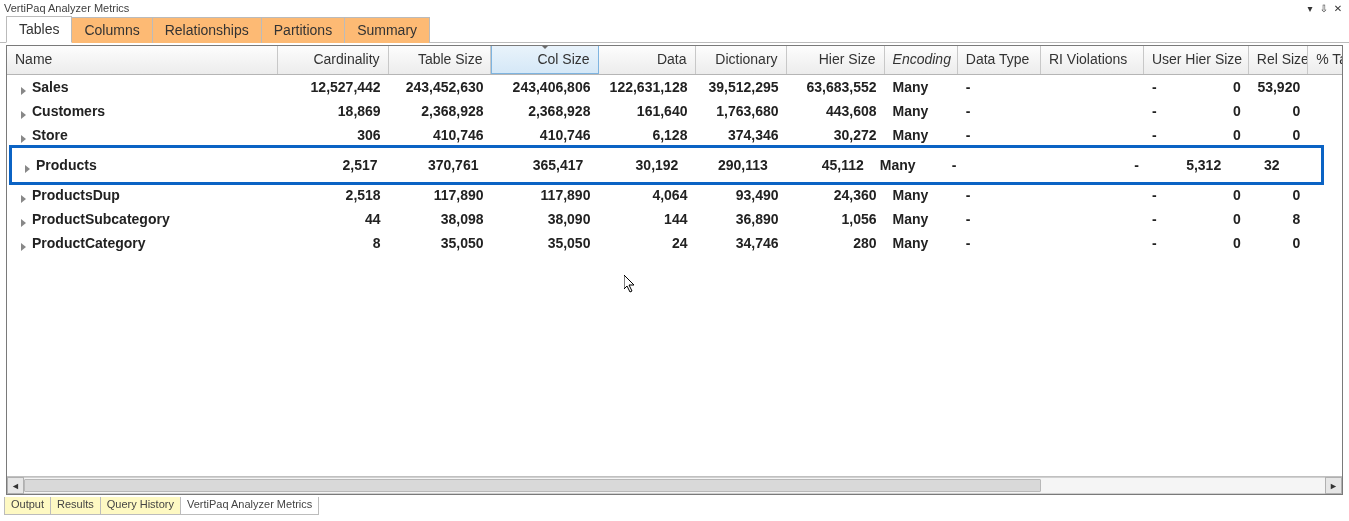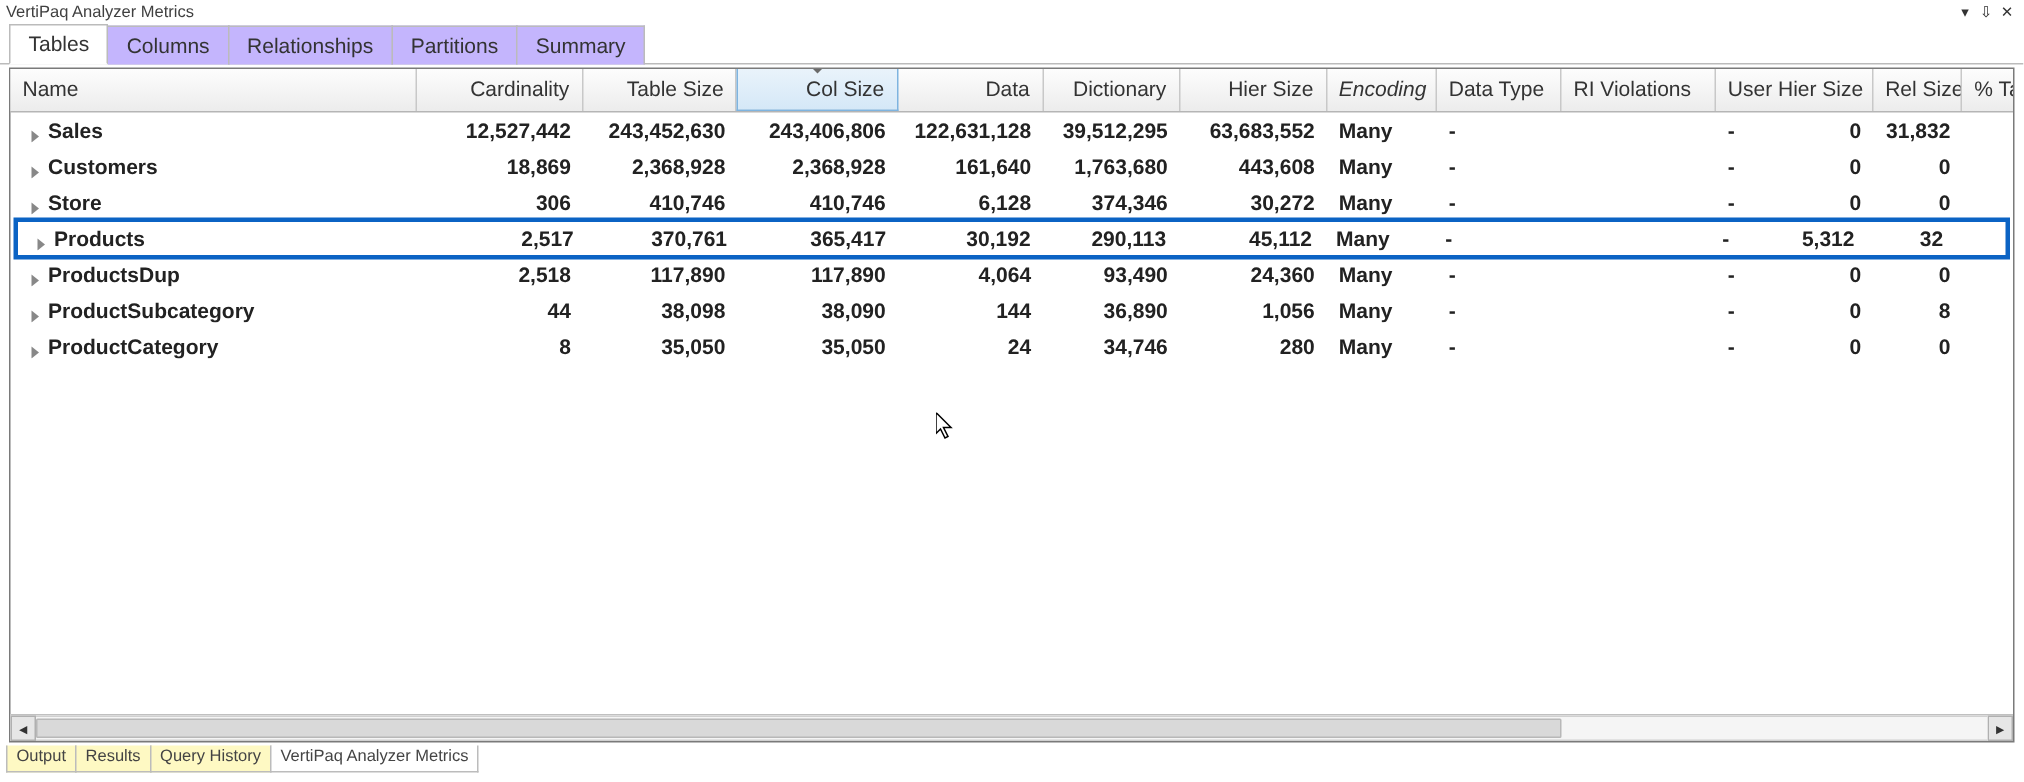--- a/index.html
+++ b/index.html
@@ -39,21 +39,21 @@
     height: 26px;
     padding-left: 6px;
     border-bottom: 1px solid #bbb;
     position: relative;
   }
   .tab {
     padding: 4px 12px 5px 12px;
     border: 1px solid #bbb;
     border-bottom: none;
     margin-right: -1px;
-    background: #c4b5fd;
+    background: #fdba74;
     font-size: 14px;
     color: #333;
     cursor: pointer;
     position: relative;
     top: 1px;
   }
   .tab.active {
     background: #fff;
     z-index: 2;
     border-bottom: 1px solid #fff;
@@ -119,22 +119,22 @@
     color: #222;
   }
   .row .cell {
     box-sizing: border-box;
     padding: 0 8px;
     overflow: hidden;
     white-space: nowrap;
   }
   .row.selected {
     border: 3px solid #0b63c4;
-    height: 28px;
-    margin: -2px 2px -2px 2px;
+    height: 40px;
+    margin: -2px 18px -2px 2px;
     box-sizing: border-box;
   }
   .row.selected .cell.name { padding-left: 7px; }
 
   .cell.name { display: flex; align-items: flex-end; gap: 6px; }
   .expander {
     width: 0; height: 0;
     border-top: 4px solid transparent;
     border-bottom: 4px solid transparent;
     border-left: 5px solid #888;
@@ -276,21 +276,21 @@
         <div class="cell num c-data">122,631,128</div>
         <div class="cell num c-dict">39,512,295</div>
         <div class="cell num c-hier">63,683,552</div>
         <div class="cell txt c-enc">Many</div>
         <div class="cell txt c-dtype">-</div>
         <div class="cell txt c-ri"></div>
         <div class="cell txt c-uh" style="display:flex;justify-content:space-between;">
           <span>-</span>
           <span>0</span>
         </div>
-        <div class="cell num c-rel">31,832</div>
+        <div class="cell num c-rel">53,920</div>
         <div class="cell num c-pct"></div>
       </div>
       <div class="row">
         <div class="cell name c-name">
           <span class="expander"></span>
           <span>Customers</span>
         </div>
         <div class="cell num c-card">18,869</div>
         <div class="cell num c-tsize">2,368,928</div>
         <div class="cell num c-csize">2,368,928</div>

